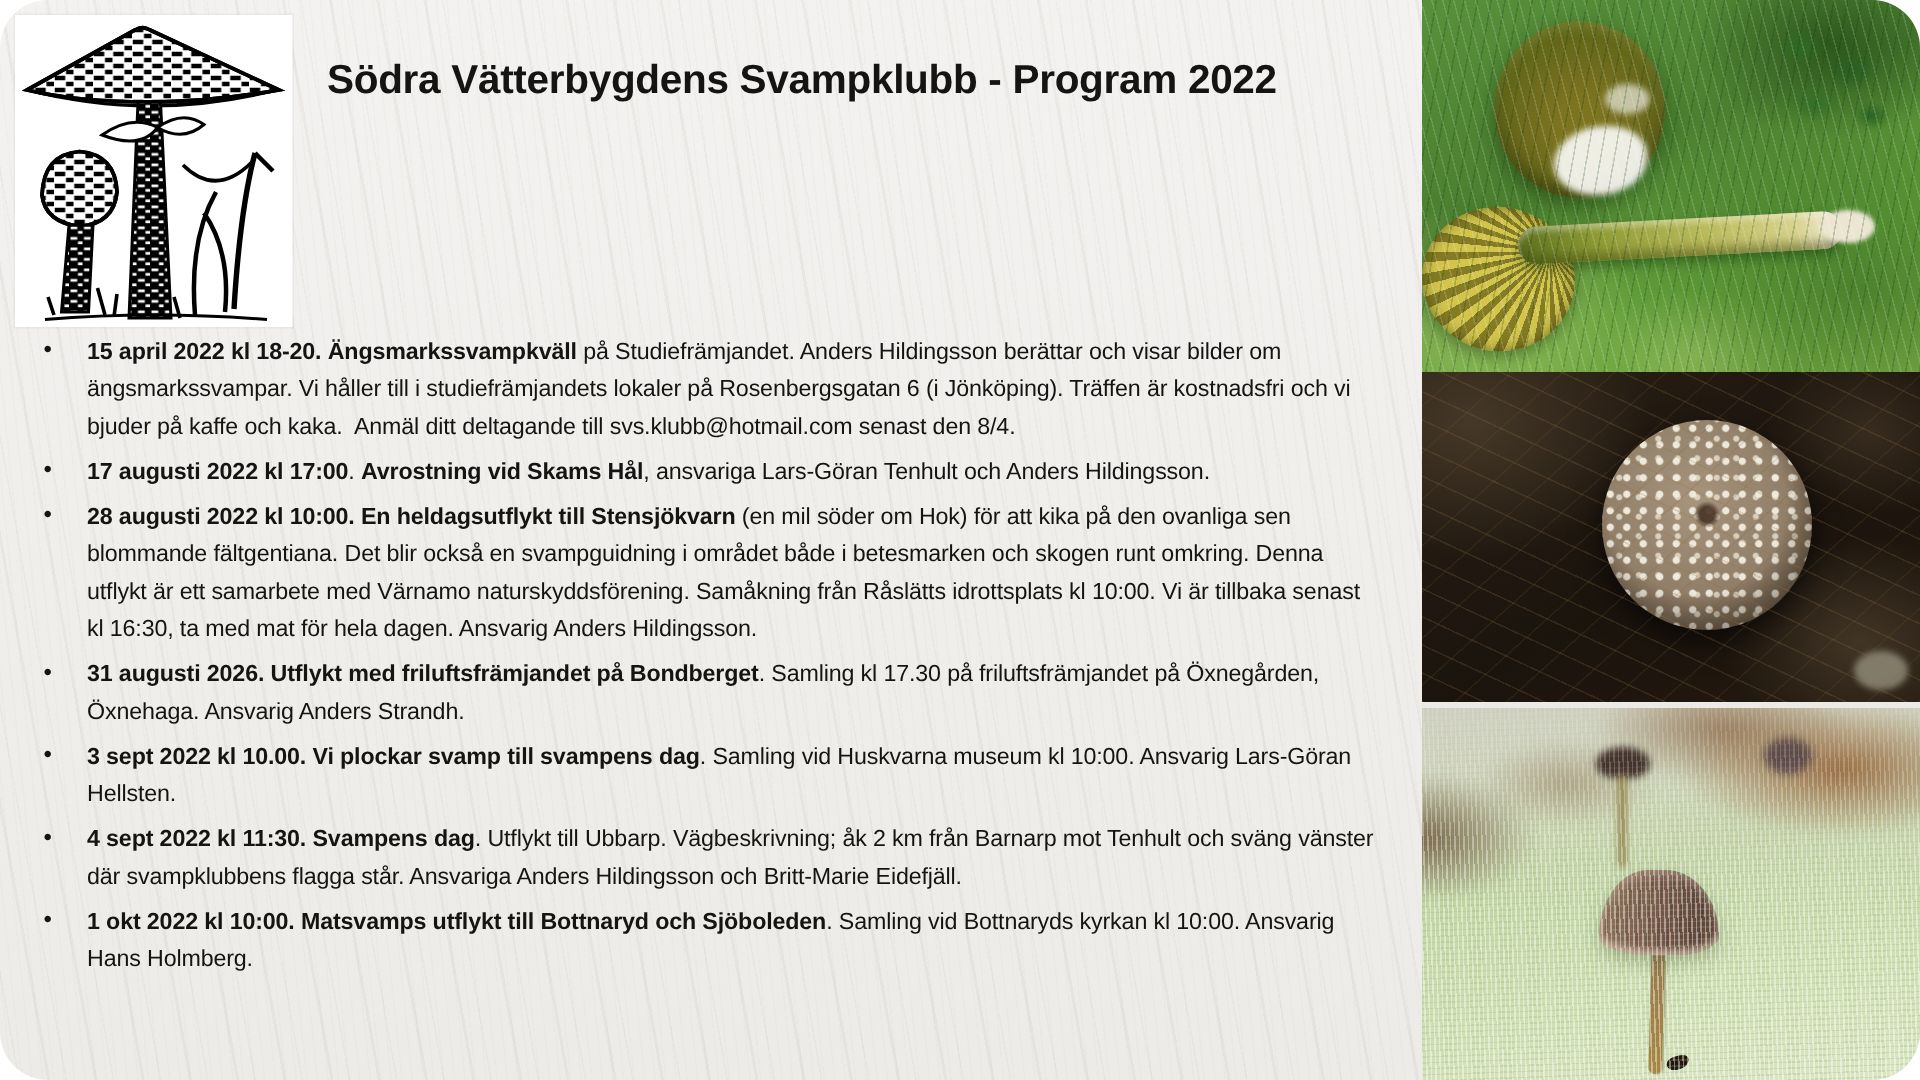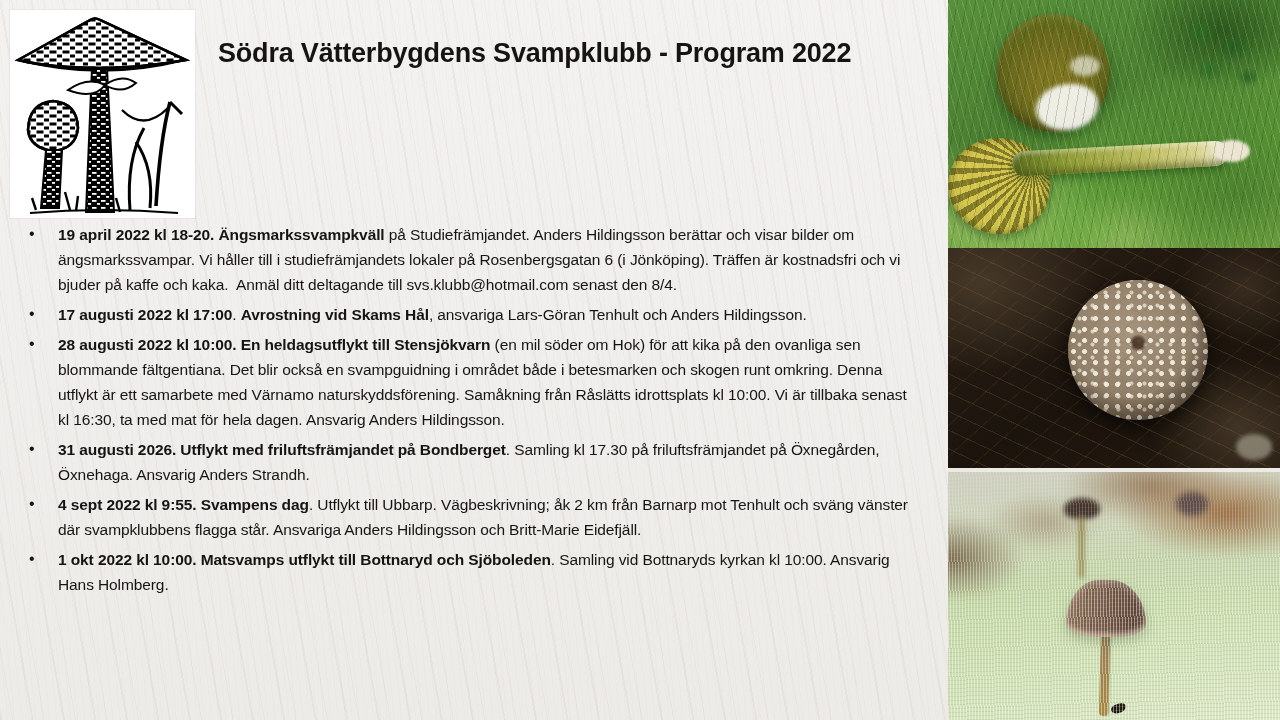--- a/index.html
+++ b/index.html
@@ -1,21 +1,21 @@
 <!DOCTYPE html>
 <html><head>
 <meta charset="utf-8">
 <style>
   html,body{margin:0;padding:0;}
   body{width:1280px;height:720px;overflow:hidden;font-family:"Liberation Sans",sans-serif;}
   .slide{position:relative;width:1280px;height:720px;overflow:hidden;color:#161412;
     background:
       repeating-linear-gradient(80deg, rgba(180,172,165,.13) 0 2px, rgba(255,255,255,0) 2px 12px, rgba(168,160,152,.09) 12px 13px, rgba(255,255,255,0) 13px 31px),
       repeating-linear-gradient(84deg, rgba(190,183,176,.07) 0 1px, rgba(255,255,255,0) 1px 7px),
-      linear-gradient(180deg,#f4f2f0,#edebe8);}
+      linear-gradient(180deg,#f4f2f0,#edebe8); border-radius: 32px;}
   
   .logo-box{position:absolute;left:10px;top:10px;width:185px;height:208px;background:#ffffff;box-shadow:0 0 0 1px rgba(0,0,0,.04);}
   .logo-box svg{display:block;width:100%;height:100%;}
   
   .title{position:absolute;left:218px;top:36px;margin:0;font-size:27px;line-height:34px;font-weight:bold;letter-spacing:-.2px;white-space:nowrap;}
   .intro{position:absolute;left:218px;top:94px;margin:0;width:700px;font-size:20.5px;line-height:28.5px;white-space:pre-line;letter-spacing:-.1px;}
   .bullets{position:absolute;left:24px;top:222px;width:896px;margin:0;padding:0;list-style:none;}
   .bullets li{position:relative;padding-left:34px;margin:0 0 5px 0;font-size:15.5px;line-height:25px;letter-spacing:-.1px;}
   .bullets li::before{content:"\2022";position:absolute;left:5px;top:-1px;font-size:16px;}
   .bullets .b{font-weight:bold;}
@@ -150,25 +150,26 @@
       <path d="M160,92 L172,104" stroke="#000" stroke-width="3" fill="none"></path>
       <path d="M112,100 Q134,122 158,98" stroke="#000" stroke-width="2.4" fill="none"></path>
       <path d="M60,200 L55,182 M66,201 L68,186 M110,202 L106,188 M26,200 L22,188" stroke="#000" stroke-width="2.4" fill="none"></path>
       <path d="M20,203 Q92,197 168,203" stroke="#000" stroke-width="2" fill="none"></path>
     </svg>
   </div>
 
   <h1 class="title">Södra Vätterbygdens Svampklubb - Program 2022</h1>
 
   <ul class="bullets">
-      <li><span class="b">19 april 2022 kl 18-20. Ängsmarkssvampkväll</span><span> på Studiefrämjandet. Anders Hildingsson berättar och visar bilder om ängsmarkssvampar. Vi håller till i studiefrämjandets lokaler på Rosenbergsgatan 6 (i Jönköping). Träffen är kostnadsfri och vi bjuder på kaffe och kaka.&nbsp; Anmäl ditt deltagande till svs.klubb@hotmail.com senast den 8/4.</span></li>
+      <li><span class="b">15 april 2022 kl 18-20. Ängsmarkssvampkväll</span><span> på Studiefrämjandet. Anders Hildingsson berättar och visar bilder om ängsmarkssvampar. Vi håller till i studiefrämjandets lokaler på Rosenbergsgatan 6 (i Jönköping). Träffen är kostnadsfri och vi bjuder på kaffe och kaka.&nbsp; Anmäl ditt deltagande till svs.klubb@hotmail.com senast den 8/4.</span></li>
       <li><span class="b">17 augusti 2022 kl 17:00</span><span>. </span><span class="b">Avrostning vid Skams Hål</span><span>, ansvariga Lars-Göran Tenhult och Anders Hildingsson.</span></li>
       <li><span class="b">28 augusti 2022 kl 10:00. En heldagsutflykt till Stensjökvarn</span><span> (en mil söder om Hok) för att kika på den ovanliga sen blommande fältgentiana. Det blir också en svampguidning i området både i betesmarken och skogen runt omkring. Denna utflykt är ett samarbete med Värnamo naturskyddsförening. Samåkning från Råslätts idrottsplats kl 10:00. Vi är tillbaka senast kl 16:30, ta med mat för hela dagen. Ansvarig Anders Hildingsson.</span></li>
       <li><span class="b">31 augusti 2026. Utflykt med friluftsfrämjandet på Bondberget</span><span>. Samling kl 17.30 på friluftsfrämjandet på Öxnegården, Öxnehaga. Ansvarig Anders Strandh.</span></li>
-      <li><span class="b">4 sept 2022 kl 9:55. Svampens dag</span><span>. Utflykt till Ubbarp. Vägbeskrivning; åk 2 km från Barnarp mot Tenhult och sväng vänster där svampklubbens flagga står. Ansvariga Anders Hildingsson och Britt-Marie Eidefjäll.</span></li>
+      <li><span class="b">3 sept 2022 kl 10.00. Vi plockar svamp till svampens dag</span><span>. Samling vid Huskvarna museum kl 10:00. Ansvarig Lars-Göran Hellsten.</span></li>
+      <li><span class="b">4 sept 2022 kl 11:30. Svampens dag</span><span>. Utflykt till Ubbarp. Vägbeskrivning; åk 2 km från Barnarp mot Tenhult och sväng vänster där svampklubbens flagga står. Ansvariga Anders Hildingsson och Britt-Marie Eidefjäll.</span></li>
       <li><span class="b">1 okt 2022 kl 10:00. Matsvamps utflykt till Bottnaryd och Sjöboleden</span><span>. Samling vid Bottnaryds kyrkan kl 10:00. Ansvarig Hans Holmberg.</span></li>
     </ul>
 
   <div class="photos">
 
     <div class="photo photo1">
       <div class="p1-gills"></div>
       <div class="p1-stem"></div>
       <div class="p1-stem-tip"></div>
       <div class="p1-cap"></div>

